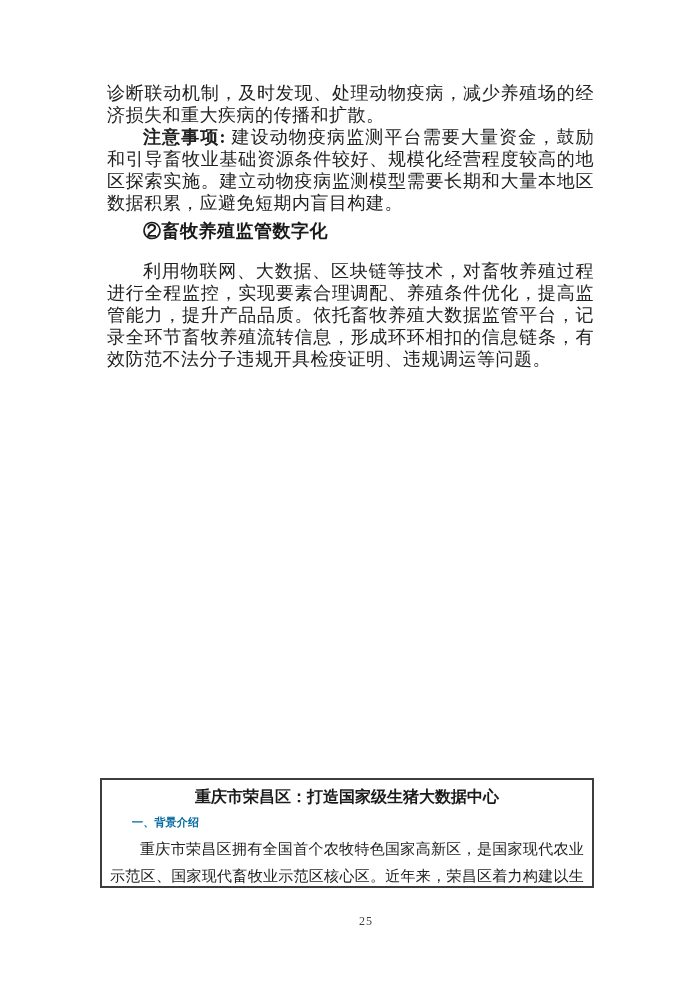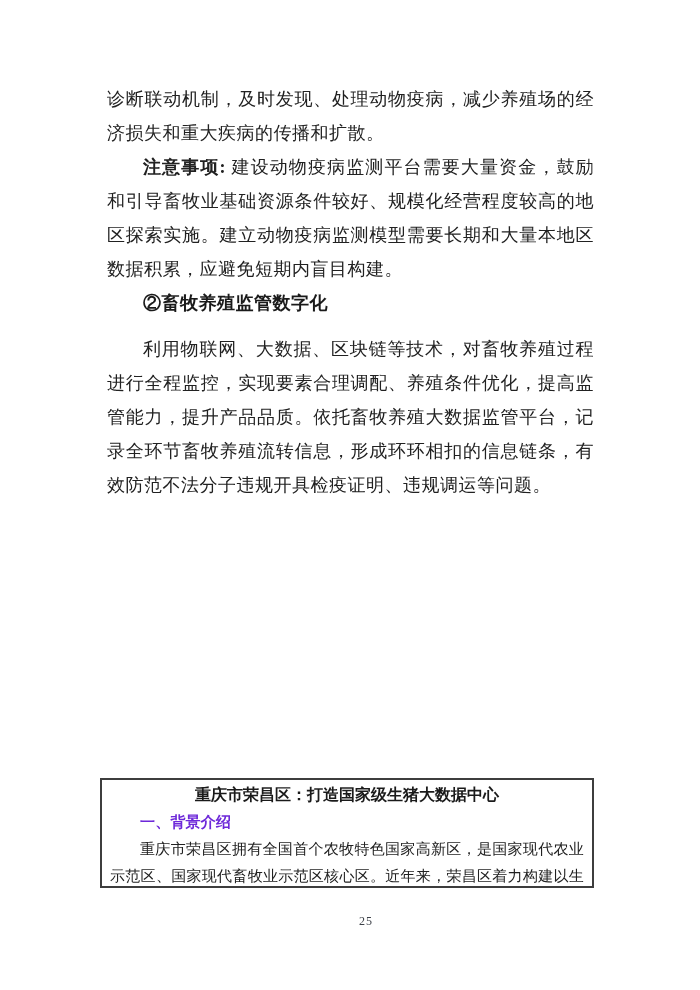--- a/index.html
+++ b/index.html
@@ -18,21 +18,21 @@
   .body-text {
     position: absolute;
     left: 107px;
     top: 82px;
     width: 487px;
   }
 
   .para {
     margin: 0;
     font-size: 18px;
-    line-height: 34px;
+    line-height: 22px;
     letter-spacing: 0.5px;
     text-align: justify;
     text-indent: 2em;
     color: #212121;
   }
 
   .para.no-indent { text-indent: 0; }
 
   .para .bold-lead { font-weight: bold; }
 
@@ -54,33 +54,33 @@
     height: 110px;
     border: 2px solid #3d3d3d;
     background: #ffffff;
     padding: 4px 8px 0 8px;
     overflow: hidden;
   }
 
   .case-title {
     text-align: center;
     font-weight: bold;
-    font-family: Liberation Mono, monospace;
+    font-family: Liberation Serif, serif;
     font-size: 16px;
     line-height: 25px;
     color: #1a1a1a;
   }
 
   .case-sub {
     font-weight: bold;
-    font-size: 15px;
+    font-size: 11px;
     line-height: 27px;
     text-indent: 2em;
     letter-spacing: 0.2px;
-    color: #6d28d9;
+    color: #0369a1;
   }
 
   .case-body {
     margin: 0;
     font-size: 15px;
     line-height: 27px;
     letter-spacing: 0.2px;
     text-indent: 2em;
     text-align: justify;
     color: #212121;

